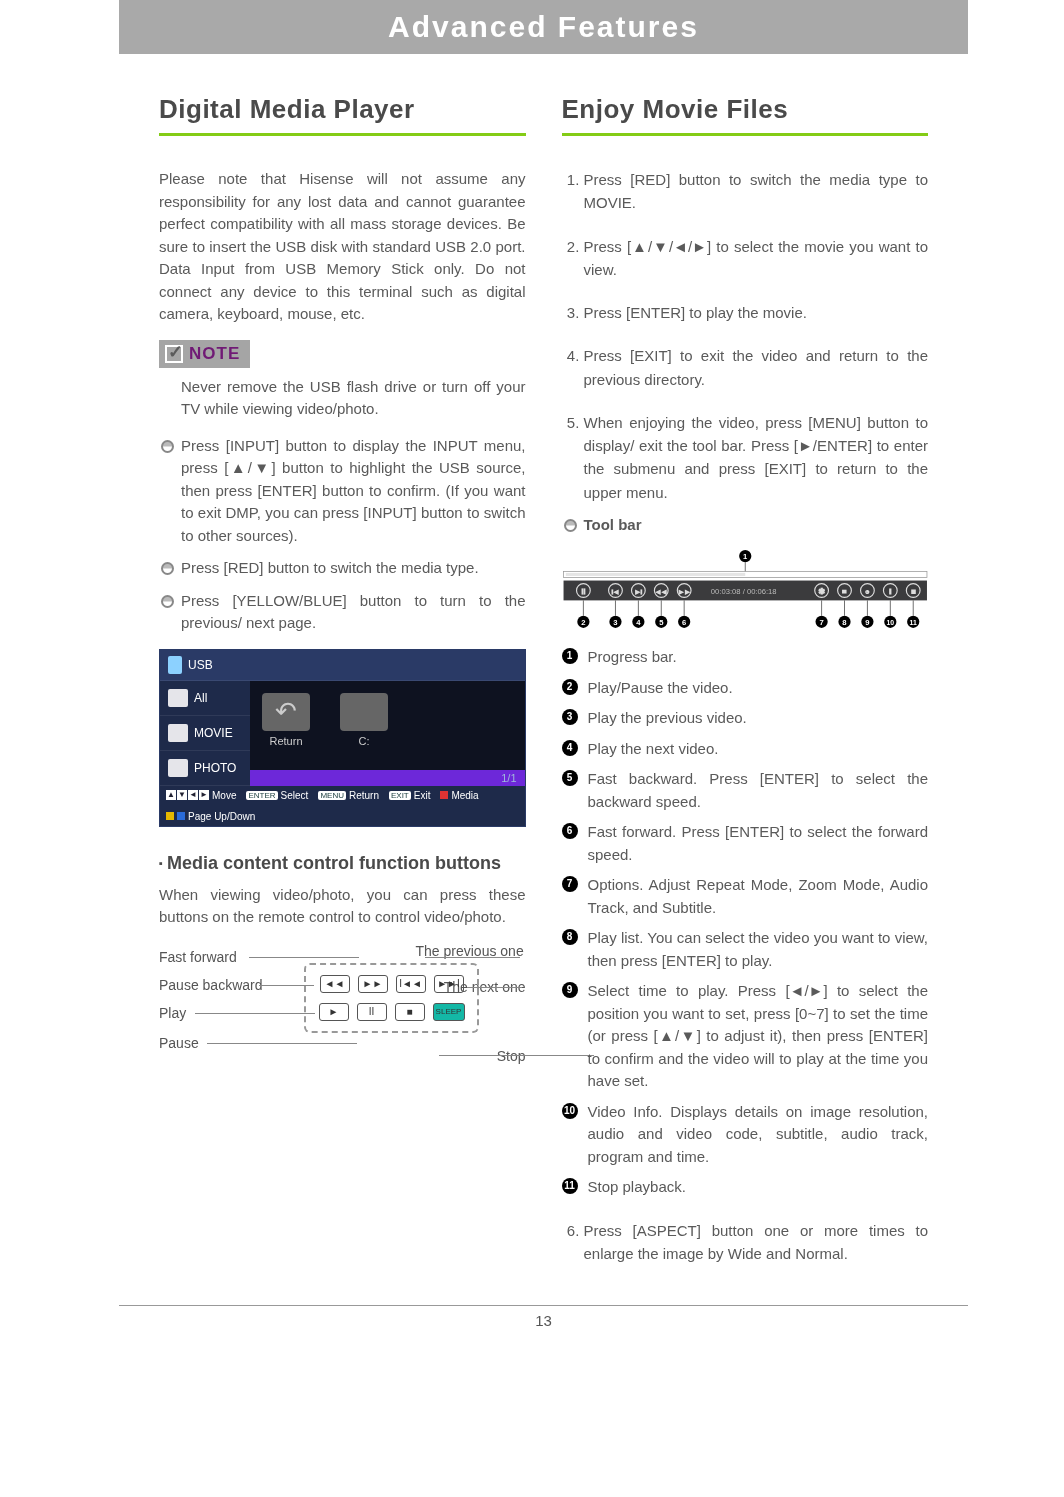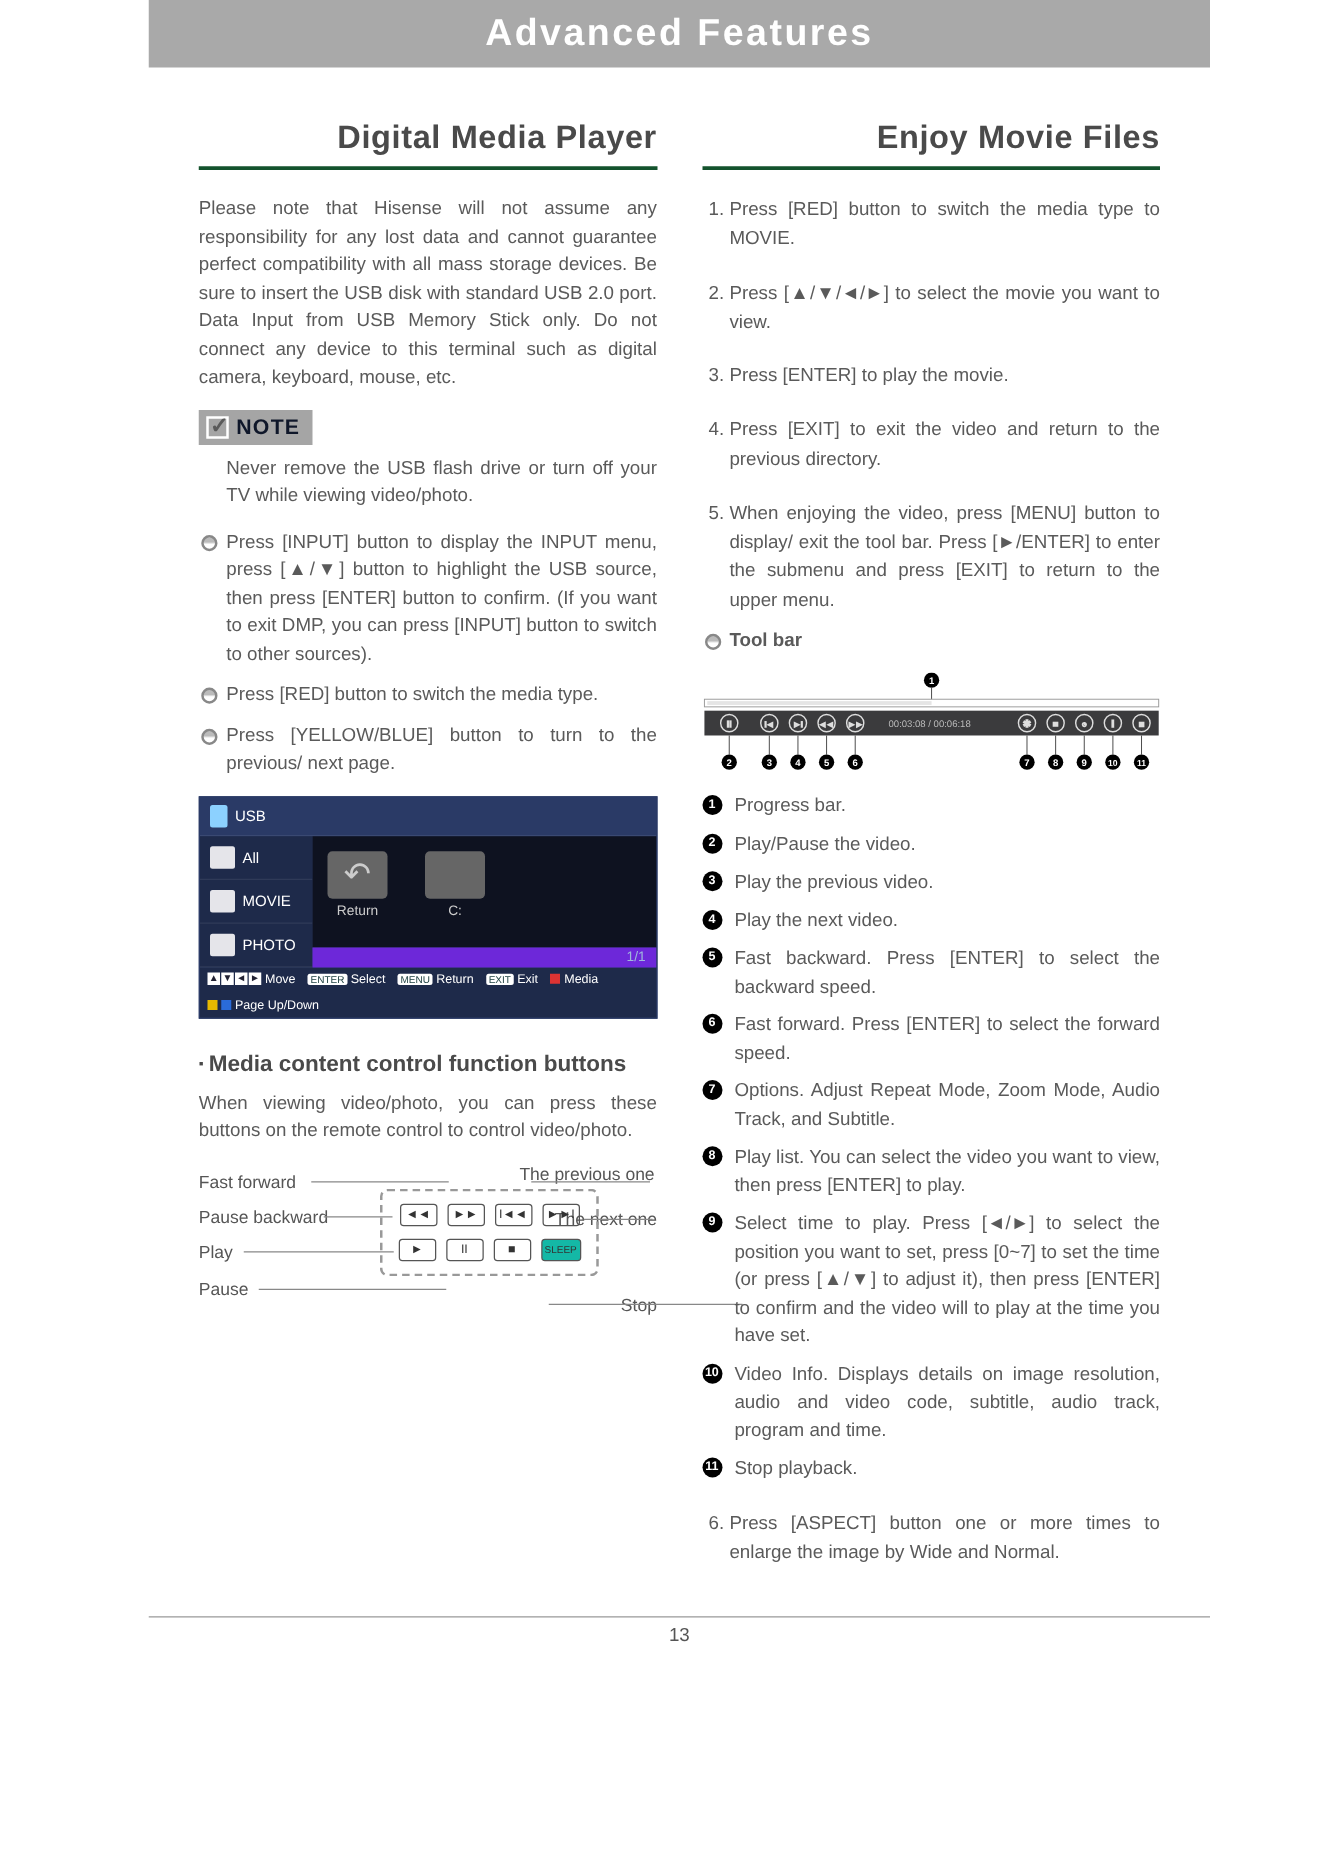--- a/index.html
+++ b/index.html
@@ -1,26 +1,26 @@
 <!DOCTYPE html>
 <html><head>
 <meta charset="utf-8">
 <style>
   * { box-sizing: border-box; margin: 0; padding: 0; }
   body { font-family: Arial, Helvetica, sans-serif; color: #5a5a5a; background: #fff; }
   .page { width: 872px; margin: 0 auto; background: #fff; position: relative; padding-bottom: 40px; padding-left: 23px; }
   .header-bar { background: #a9a9a9; color: #fff; font-size: 30px; font-weight: bold; letter-spacing: 2px; padding: 10px 0; text-align: center; margin-bottom: 40px; }
   .content { display: flex; gap: 36px; padding: 0 40px; }
   .col { flex: 1; min-width: 0; }
-  .section-title { font-size: 26px; color: #4a4a4a; font-weight: bold; letter-spacing: .5px; border-bottom: 3px solid #14532d; padding-bottom: 8px; margin-bottom: 20px; text-align: right; }
+  .section-title { font-size: 26px; color: #4a4a4a; font-weight: bold; letter-spacing: .5px; border-bottom: 3px solid #84cc16; padding-bottom: 8px; margin-bottom: 32px; }
   p.body { font-size: 15px; line-height: 1.5; text-align: justify; margin-bottom: 14px; }
   .note-box { display: inline-flex; align-items: center; background: #a5a5a5; padding: 4px 10px 4px 6px; margin-bottom: 8px; }
   .note-box .chk { width: 18px; height: 18px; border: 2px solid #fff; margin-right: 6px; position: relative; }
   .note-box .chk::after { content: "✓"; position: absolute; top: -6px; left: 1px; font-size: 18px; color: #5a5a5a; font-weight: bold; }
-  .note-box .lbl { color: #0f172a; font-weight: bold; font-size: 17px; letter-spacing: 1px; }
+  .note-box .lbl { color: #701a75; font-weight: bold; font-size: 17px; letter-spacing: 1px; }
   .note-text { font-size: 15px; line-height: 1.5; text-align: justify; margin: 0 0 14px 22px; }
   ul.hollow { list-style: none; padding: 0; margin: 0 0 14px 0; }
   ul.hollow li { position: relative; padding-left: 22px; font-size: 15px; line-height: 1.5; text-align: justify; margin-bottom: 10px; }
   ul.hollow li::before { content: ""; position: absolute; left: 2px; top: 5px; width: 9px; height: 9px; border: 2px solid #888; border-radius: 50%; background: linear-gradient(to bottom,#bbb 40%,#fff 60%); }
 
   
   .shot { background: #2a3a66; color: #fff; font-size: 12px; border: 1px solid #2a3a66; }
   .shot-top { display: flex; }
   .shot-side { width: 90px; background: #1e2a4a; }
   .shot-usb { display: flex; align-items: center; gap: 6px; padding: 6px 8px; border-bottom: 1px solid rgba(255,255,255,.08); }

